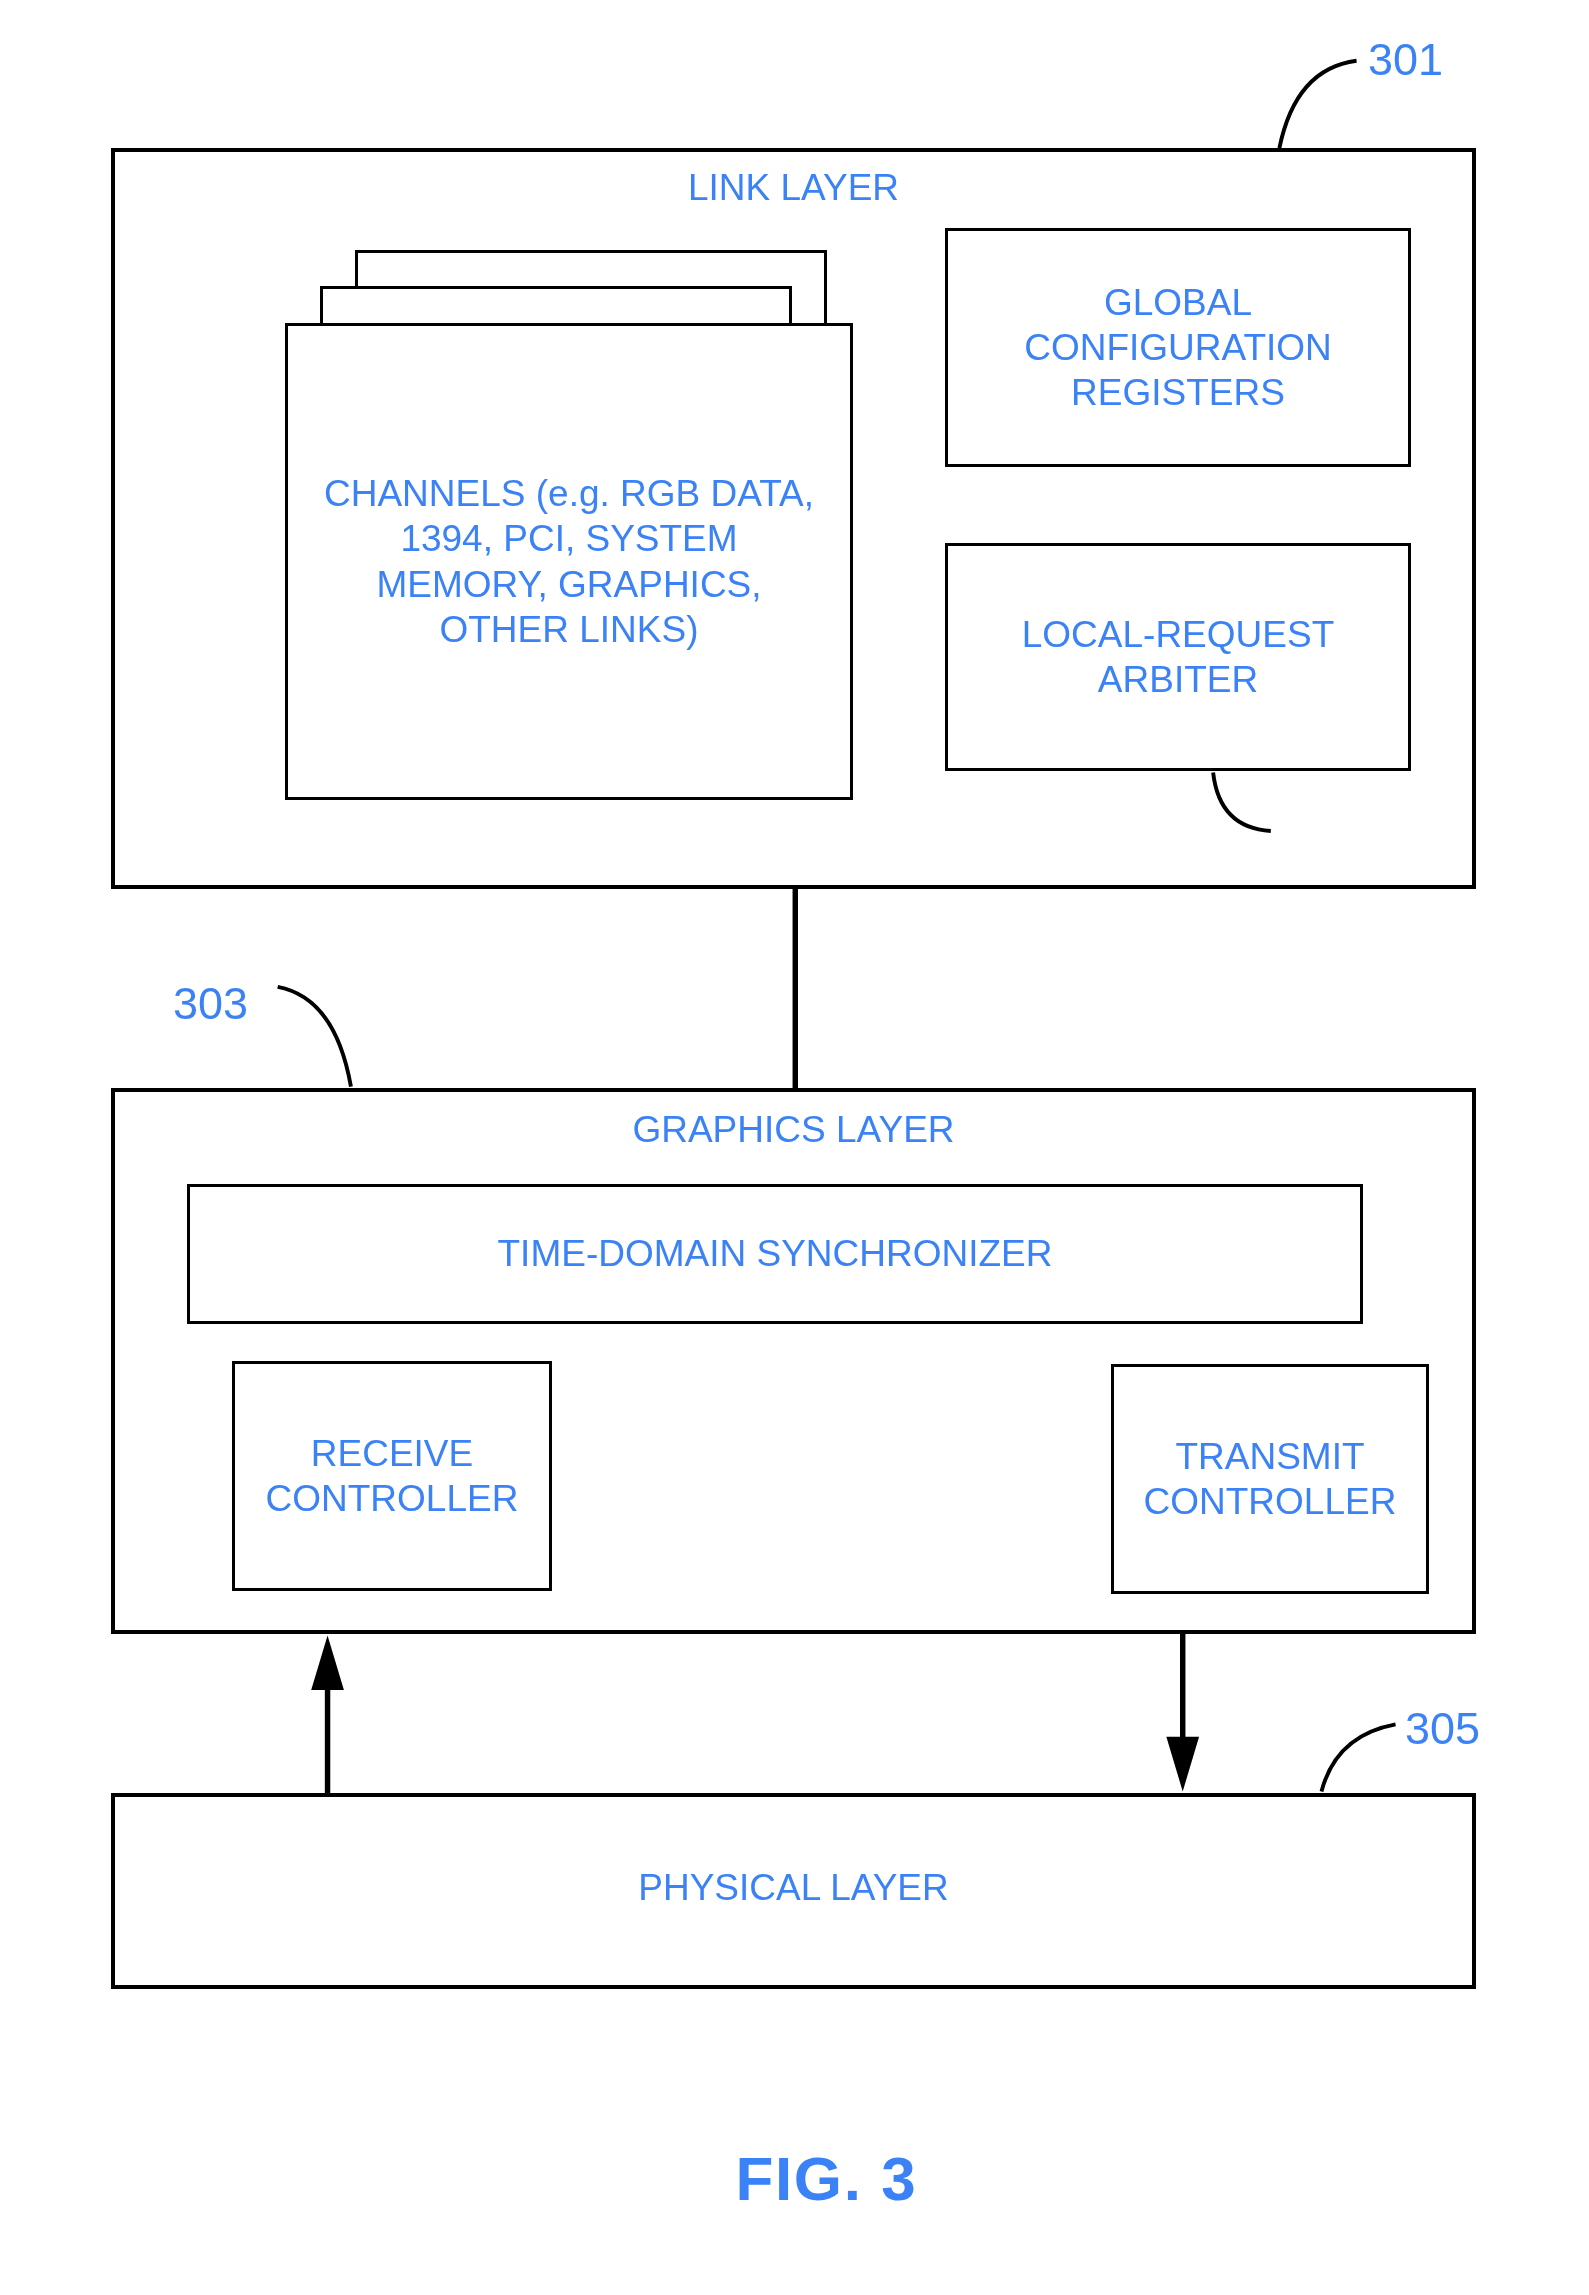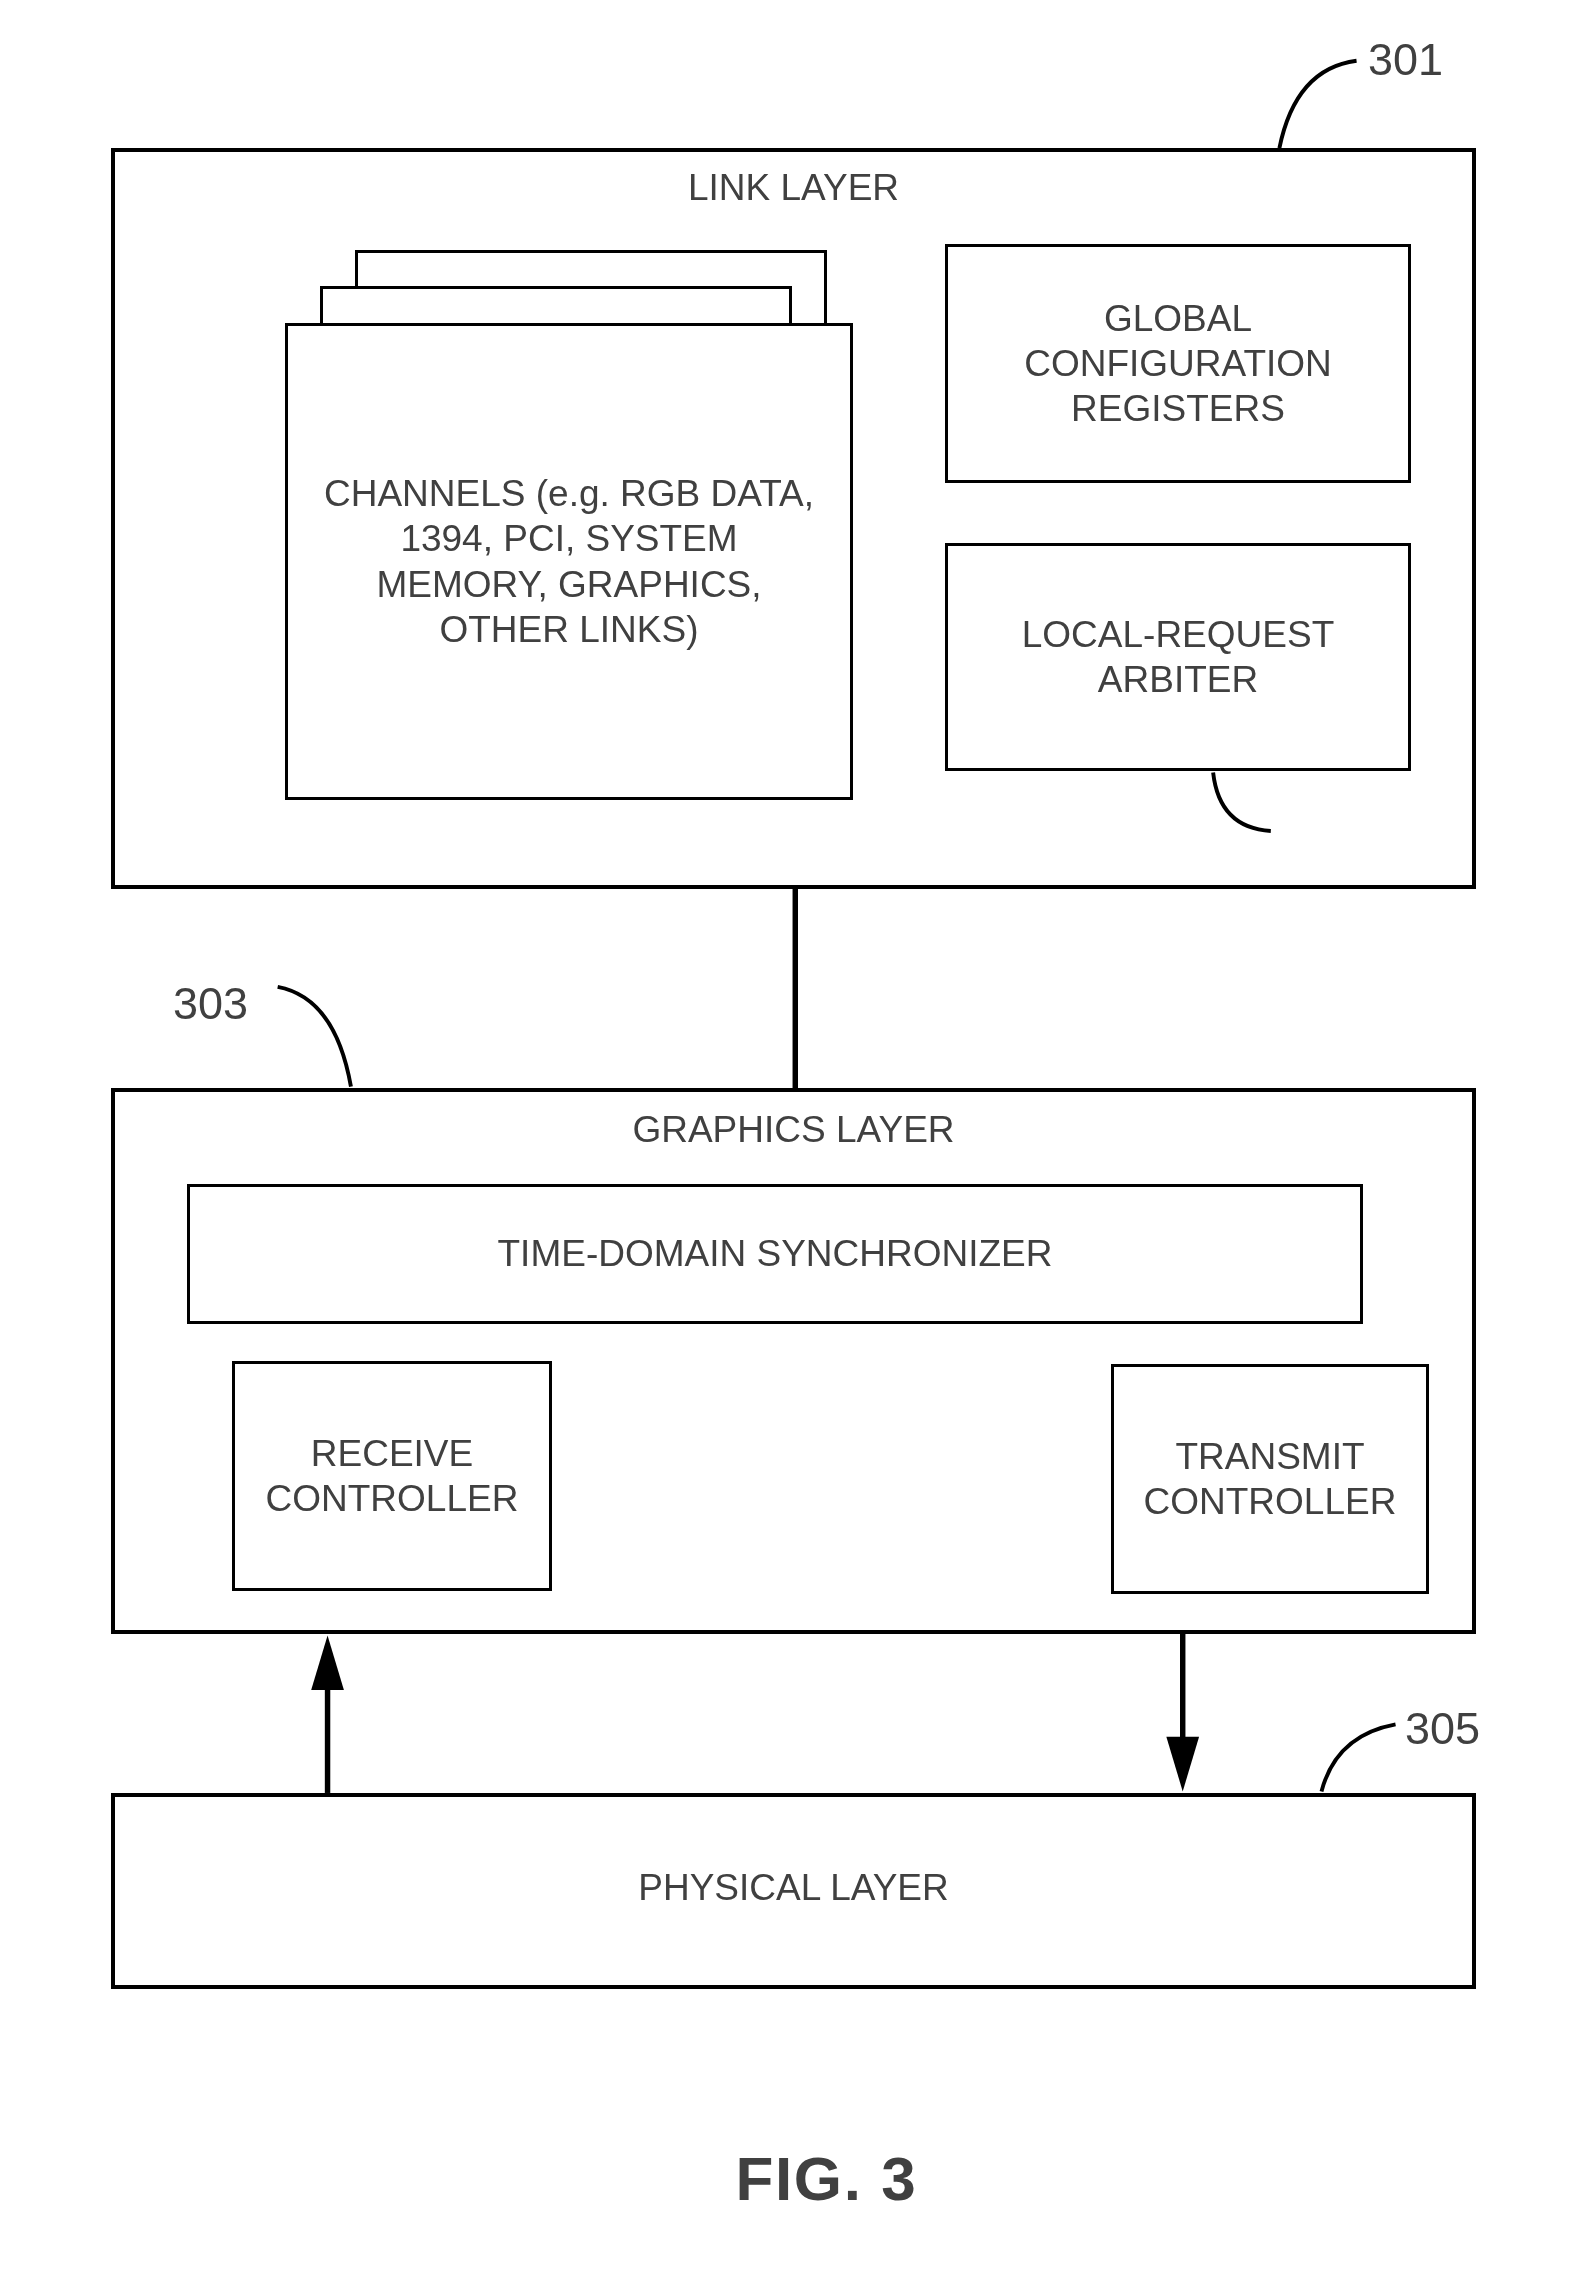--- a/index.html
+++ b/index.html
@@ -6,21 +6,21 @@
     margin: 0;
     padding: 0;
     background: #ffffff;
   }
   .canvas {
     position: relative;
     width: 1589px;
     height: 2295px;
     background: #ffffff;
     font-family: "Liberation Sans", sans-serif;
-    color: #404040;
+    color: #3b82f6;
     overflow: hidden;
     border-radius: 13px;
   }
   .box {
     position: absolute;
     background: #ffffff;
     border: 3.9px solid #000000;
     box-sizing: border-box;
     display: flex;
     align-items: center;
@@ -76,21 +76,21 @@
 
   <div class="layer-rect" style="left:111px; top:148px; width:1365px; height:741px;"></div>
   <div class="layer-title" style="left:111px; top:168px; width:1365px;">LINK LAYER</div>
 
   <div class="box" style="left:355px; top:250px; width:472px; height:476px;"></div>
   <div class="box" style="left:320px; top:286px; width:472px; height:476px;"></div>
   <div class="box" style="left:285px; top:323px; width:568px; height:477px; padding:0 25px;">
     <span>CHANNELS (e.g. RGB DATA, 1394, PCI, SYSTEM MEMORY, GRAPHICS, OTHER LINKS)</span>
   </div>
 
-  <div class="box" style="left:945px; top:228px; width:466px; height:239px; padding:0 28px;margin-top:16px;">
+  <div class="box" style="left:945px; top:228px; width:466px; height:239px; padding:0 28px;">
     <span>GLOBAL CONFIGURATION REGISTERS</span>
   </div>
 
   <div class="box" style="left:945px; top:543px; width:466px; height:228px; padding:4px 28px;">
     <span>LOCAL-REQUEST ARBITER</span>
   </div>
 
   <div class="layer-rect" style="left:111px; top:1088px; width:1365px; height:546px;"></div>
   <div class="layer-title" style="left:111px; top:1110px; width:1365px;">GRAPHICS LAYER</div>
 

